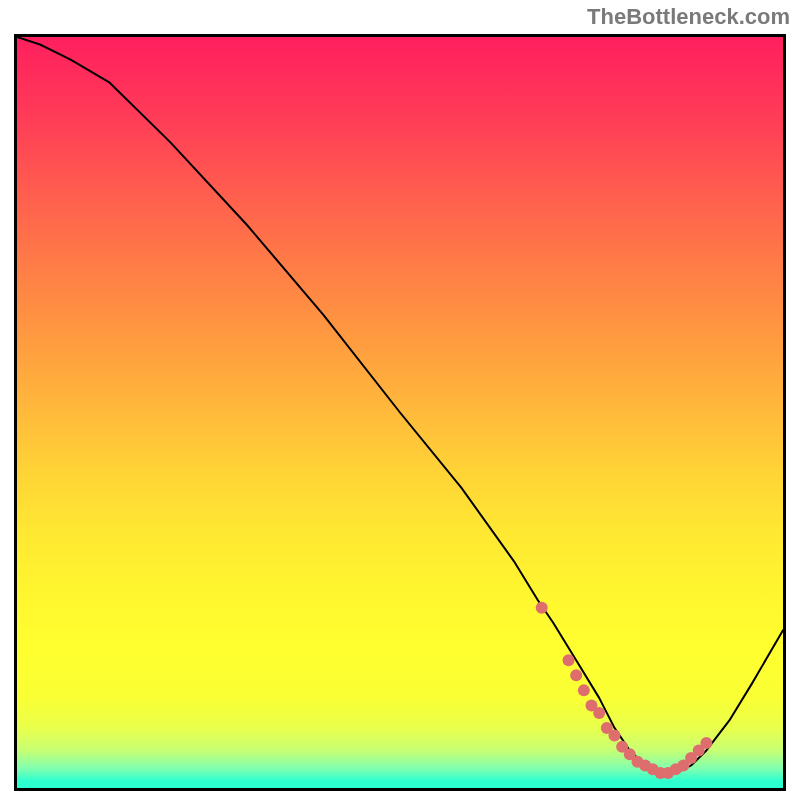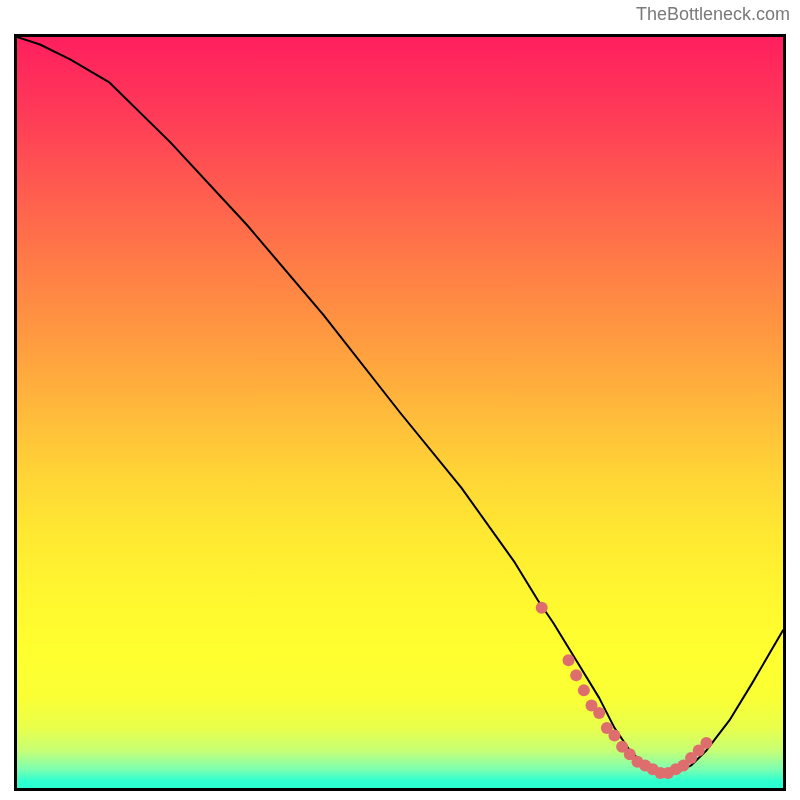--- a/index.html
+++ b/index.html
@@ -13,22 +13,22 @@
   }
   .wrapper {
     position: relative;
     width: 800px;
     height: 800px;
   }
   .attribution {
     position: absolute;
     top: 4px;
     right: 10px;
-    font-size: 18px;
-    font-weight: 400;
+    font-size: 22px;
+    font-weight: 700;
     color: #7a7a7a;
     letter-spacing: 0px;
   }
   .plot {
     position: absolute;
     left: 14px;
     top: 34px;
     width: 772px;
     height: 757px;
     box-sizing: border-box;

